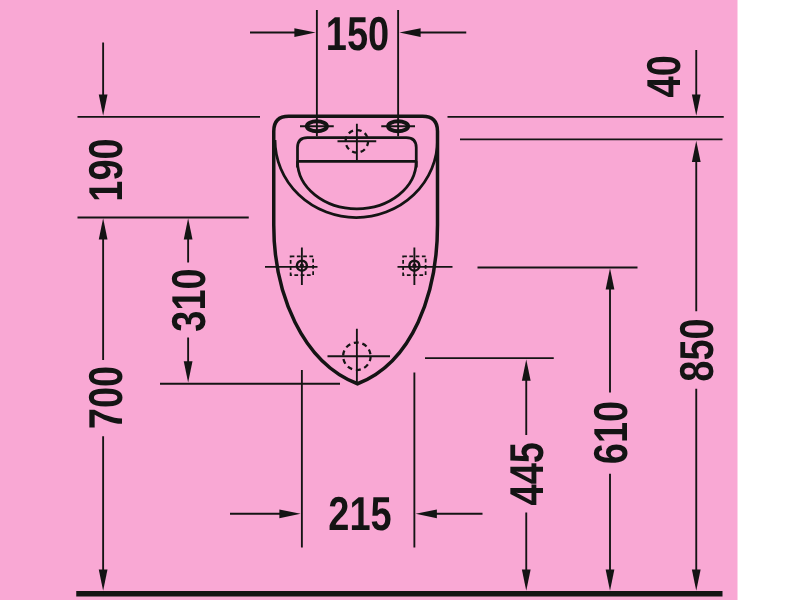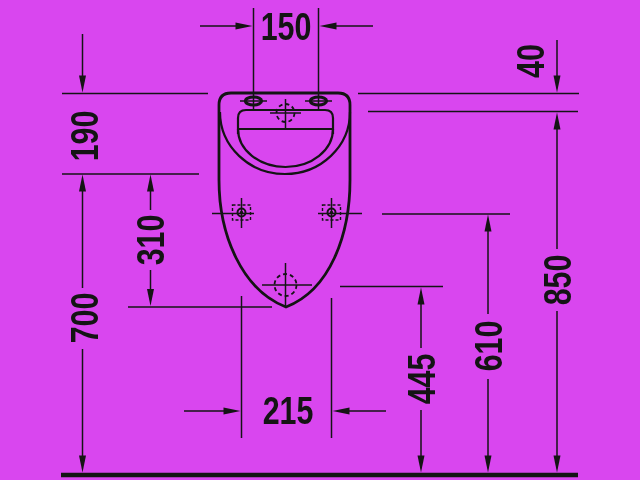--- a/index.html
+++ b/index.html
@@ -1,20 +1,20 @@
 <!DOCTYPE html>
 <html><head>
 <meta charset="utf-8">
 <style>
   html, body { margin: 0; padding: 0; background: #ffffff; }
   .stage {
     position: relative;
-    width: 640px;
+    width: 590px;
     height: 480px;
-    background: #d946ef;
+    background: #f9a8d4;
     overflow: hidden;
     font-family: "Liberation Sans", "DejaVu Sans", sans-serif;
   }
   svg { display: block; }
   .dim-text {
     font-family: "Liberation Sans", "DejaVu Sans", sans-serif;
     font-weight: bold;
     font-size: 38px;
     fill: #141414;
     letter-spacing: 0px;

